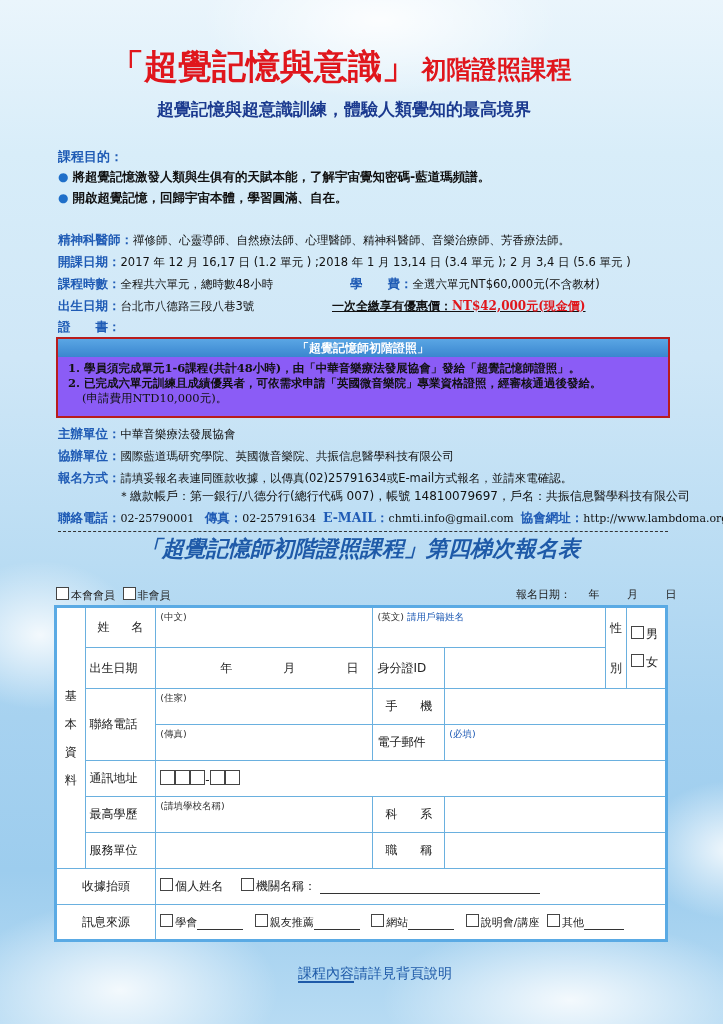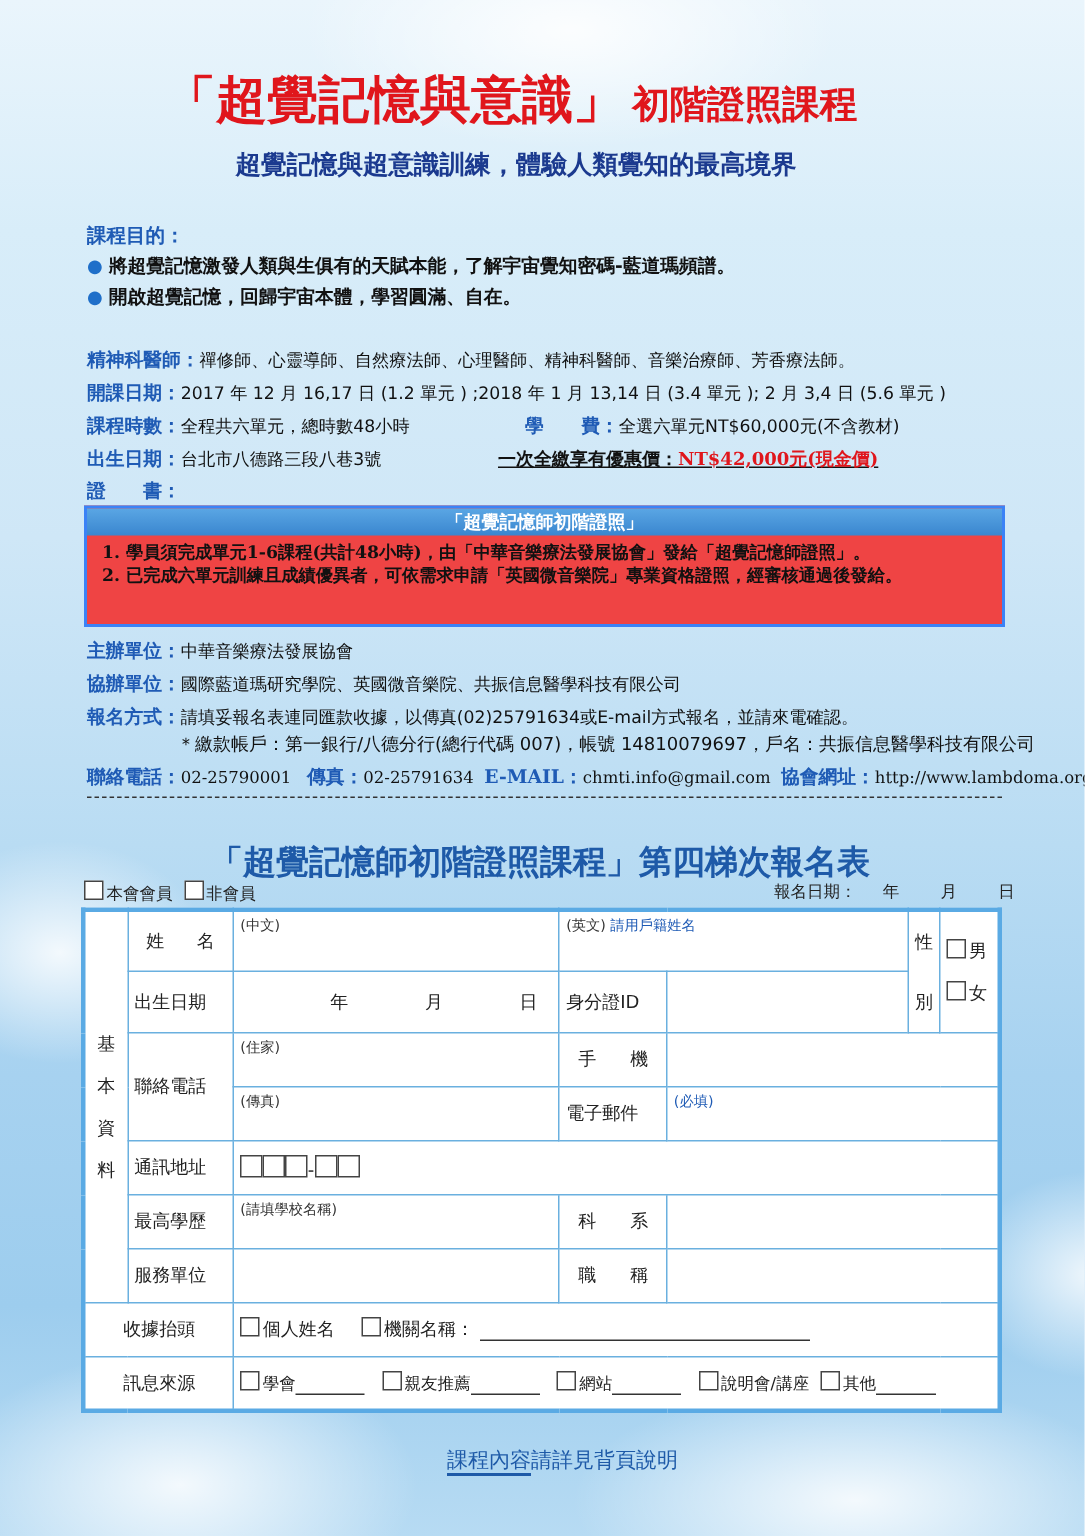--- a/index.html
+++ b/index.html
@@ -14,26 +14,26 @@
   .subtitle{left:157px;top:98px;font-size:17px;color:#1b3a8f;font-weight:bold;white-space:nowrap;}
   .label{color:#1f5bb5;font-weight:bold;}
   .section-label{left:58px;top:148px;font-size:13px;}
   .bullets{left:58px;top:166px;font-size:12.5px;color:#111;font-weight:bold;}
   .bullets div{height:21px;line-height:21px;white-space:nowrap;}
   .bullets .dot{color:#1f6fc9;font-size:12px;margin-right:4px;}
   .info{left:58px;font-size:11.5px;color:#111;white-space:nowrap;line-height:20px;}
   .info .label{font-size:12.5px;}
   .price{font-weight:bold;text-decoration:underline;font-size:12px;}
   .price .red{color:#e0161c;font-family:"DejaVu Serif",serif;}
-  .cert-box{left:56px;top:337px;width:610px;height:77px;border:2px solid #3b82f6;background:#ef4444;}
+  .cert-box{left:56px;top:337px;width:610px;height:77px;border:2px solid #b91c1c;background:#8b5cf6;}
   .cert-head{height:18px;background:linear-gradient(180deg,#5aa6e4,#3a86cf);color:#fff;font-size:12px;text-align:center;line-height:18px;font-weight:bold;}
   .cert-body{padding:4px 10px;font-size:11.5px;font-family:"DejaVu Serif",serif;font-weight:bold;color:#111;line-height:15px;}
   .cert-body .note{font-weight:normal;padding-left:14px;}
   .dashes{left:58px;top:531px;width:610px;border-top:1px dashed #333;}
-  .form-title{left:140px;top:560px;font-size:22px;font-family:"DejaVu Serif",serif;font-weight:bold;color:#1e5aa8;white-space:nowrap;}
+  .form-title{left:140px;top:534px;font-size:22px;font-family:"DejaVu Serif",serif;font-weight:bold;color:#1e5aa8;white-space:nowrap;font-style:italic;}
   .chk{display:inline-block;width:11px;height:11px;border:1px solid #444;background:#fff;vertical-align:-1px;margin-right:2px;}
   .member-row{left:56px;top:587px;font-size:11px;color:#222;white-space:nowrap;}
   .date-row{left:516px;top:587px;font-size:11px;color:#222;white-space:nowrap;}
   table.form{position:absolute;left:54px;top:605px;width:614px;border-collapse:collapse;background:#fff;border:3px solid #5aaae4;font-size:12px;color:#222;}
   table.form td{border:1px solid #6ab0df;padding:0 4px;vertical-align:middle;}
   .hint{font-size:9.5px;color:#333;vertical-align:top !important;padding-top:3px !important;}
   .blue-hint{color:#1f5bb5;}
   .center{text-align:center;}
   .spread{display:flex;justify-content:space-between;padding:0 8px;}
   .uline{display:inline-block;border-bottom:1px solid #333;height:12px;vertical-align:-4px;}
@@ -81,20 +81,21 @@
 </div>
 <div class="abs info" style="top:317px;">
   <span class="label">證　　書：</span>
 </div>
 
 <div class="abs cert-box">
   <div class="cert-head">「超覺記憶師初階證照」</div>
   <div class="cert-body">
     <div>1. 學員須完成單元1-6課程(共計48小時)，由「中華音樂療法發展協會」發給「超覺記憶師證照」。</div>
     <div>2. 已完成六單元訓練且成績優異者，可依需求申請「英國微音樂院」專業資格證照，經審核通過後發給。</div>
+    <div class="note">(申請費用NTD10,000元)。</div>
   </div>
 </div>
 
 <div class="abs info" style="top:424px;">
   <span class="label">主辦單位：</span><span>中華音樂療法發展協會</span>
 </div>
 <div class="abs info" style="top:446px;">
   <span class="label">協辦單位：</span><span>國際藍道瑪研究學院、英國微音樂院、共振信息醫學科技有限公司</span>
 </div>
 <div class="abs info" style="top:468px;">

